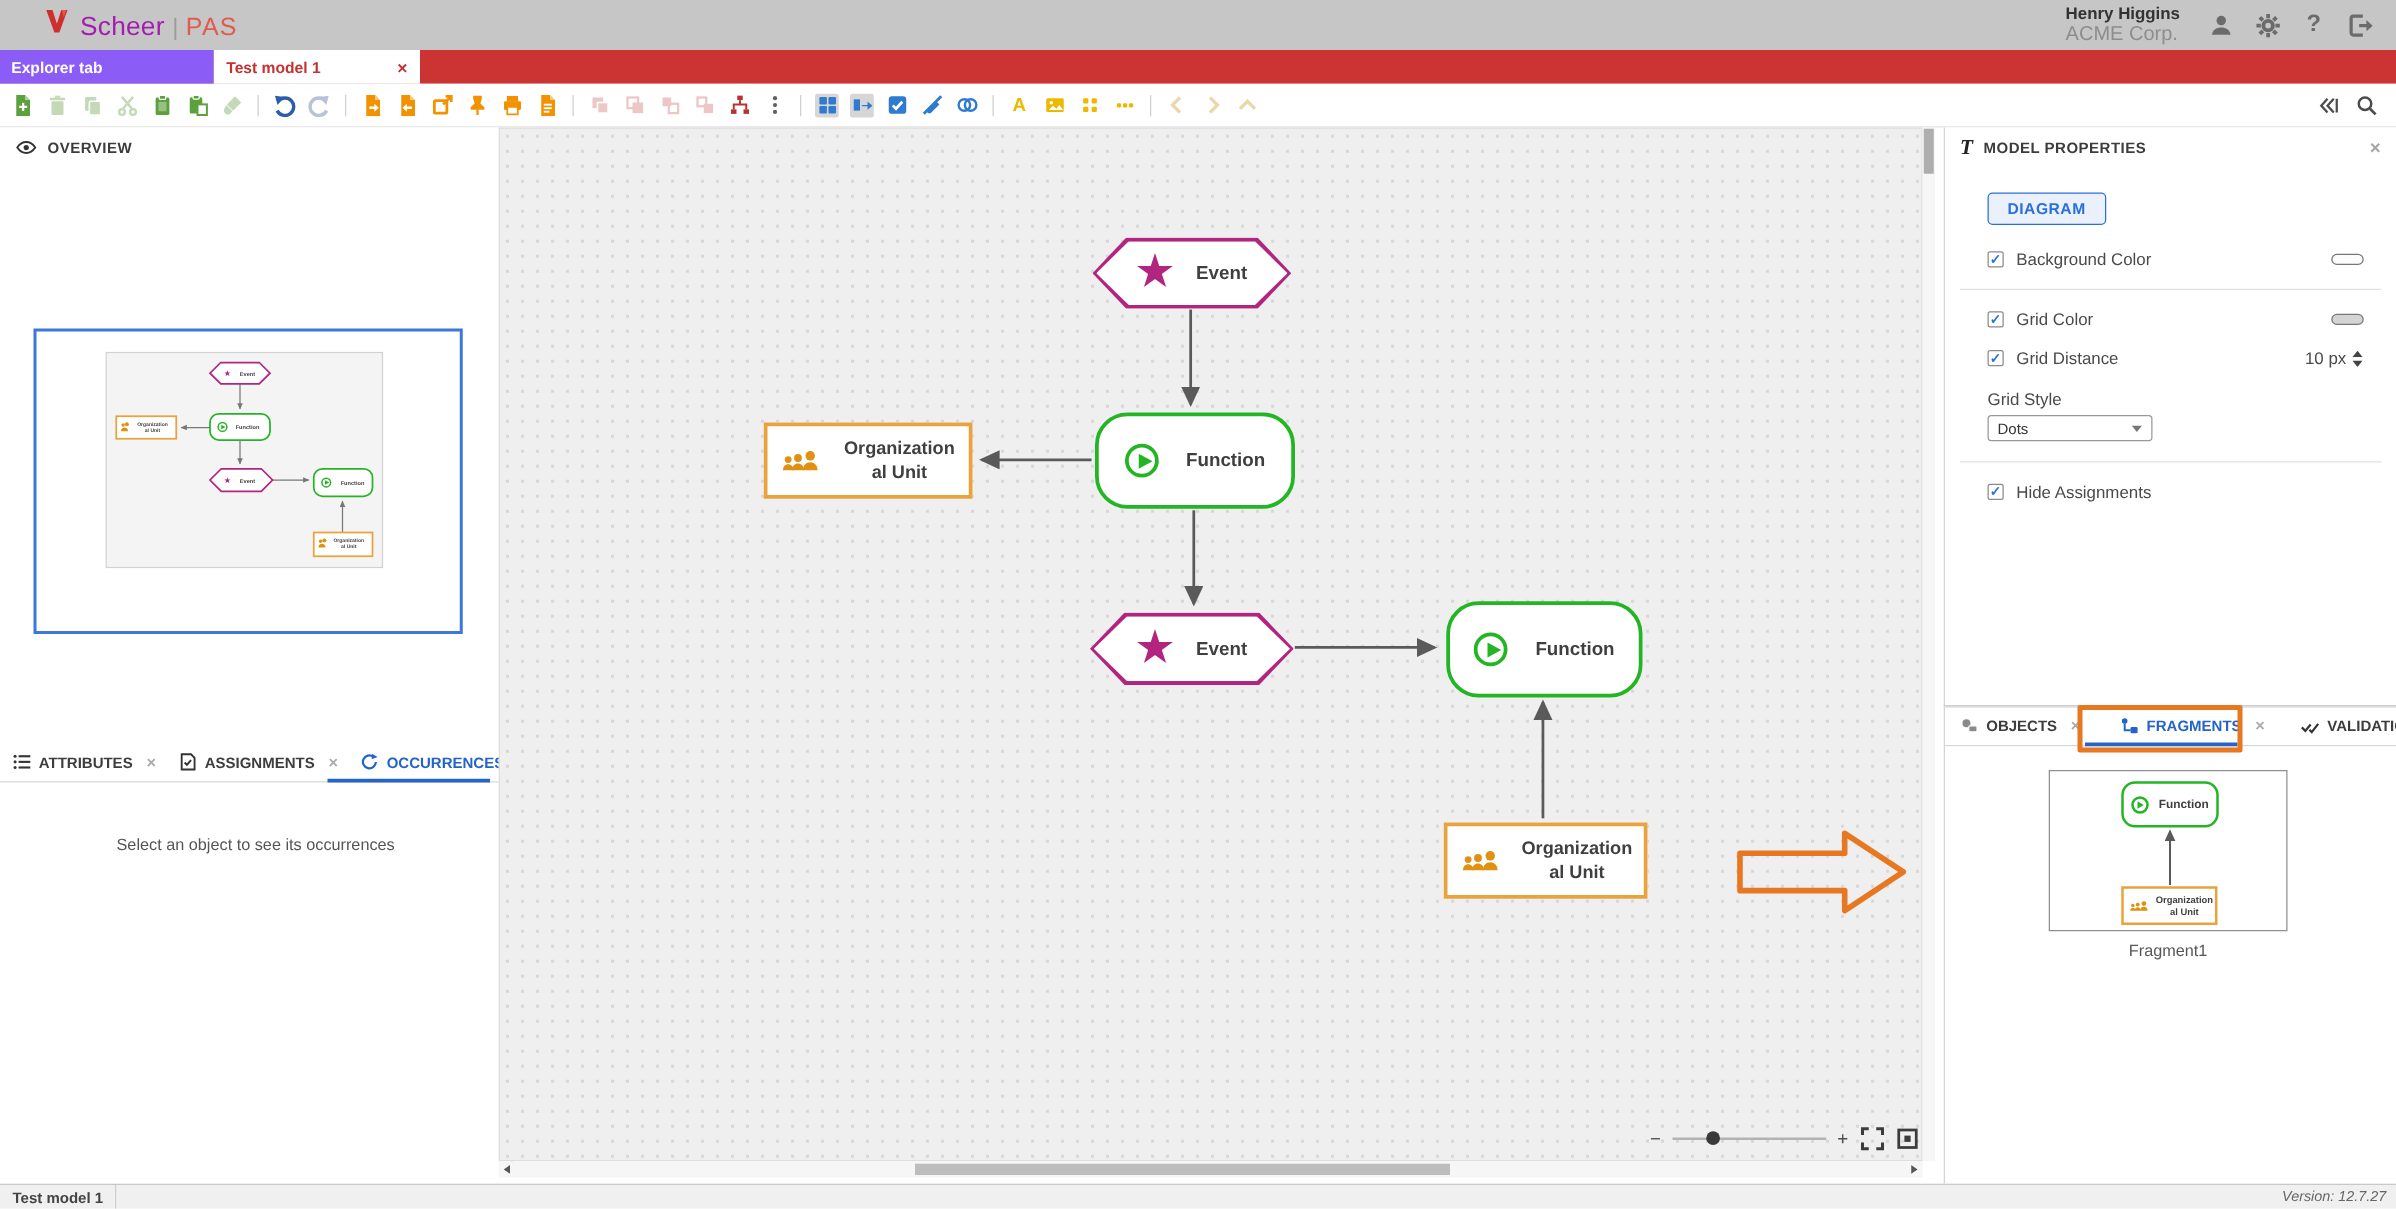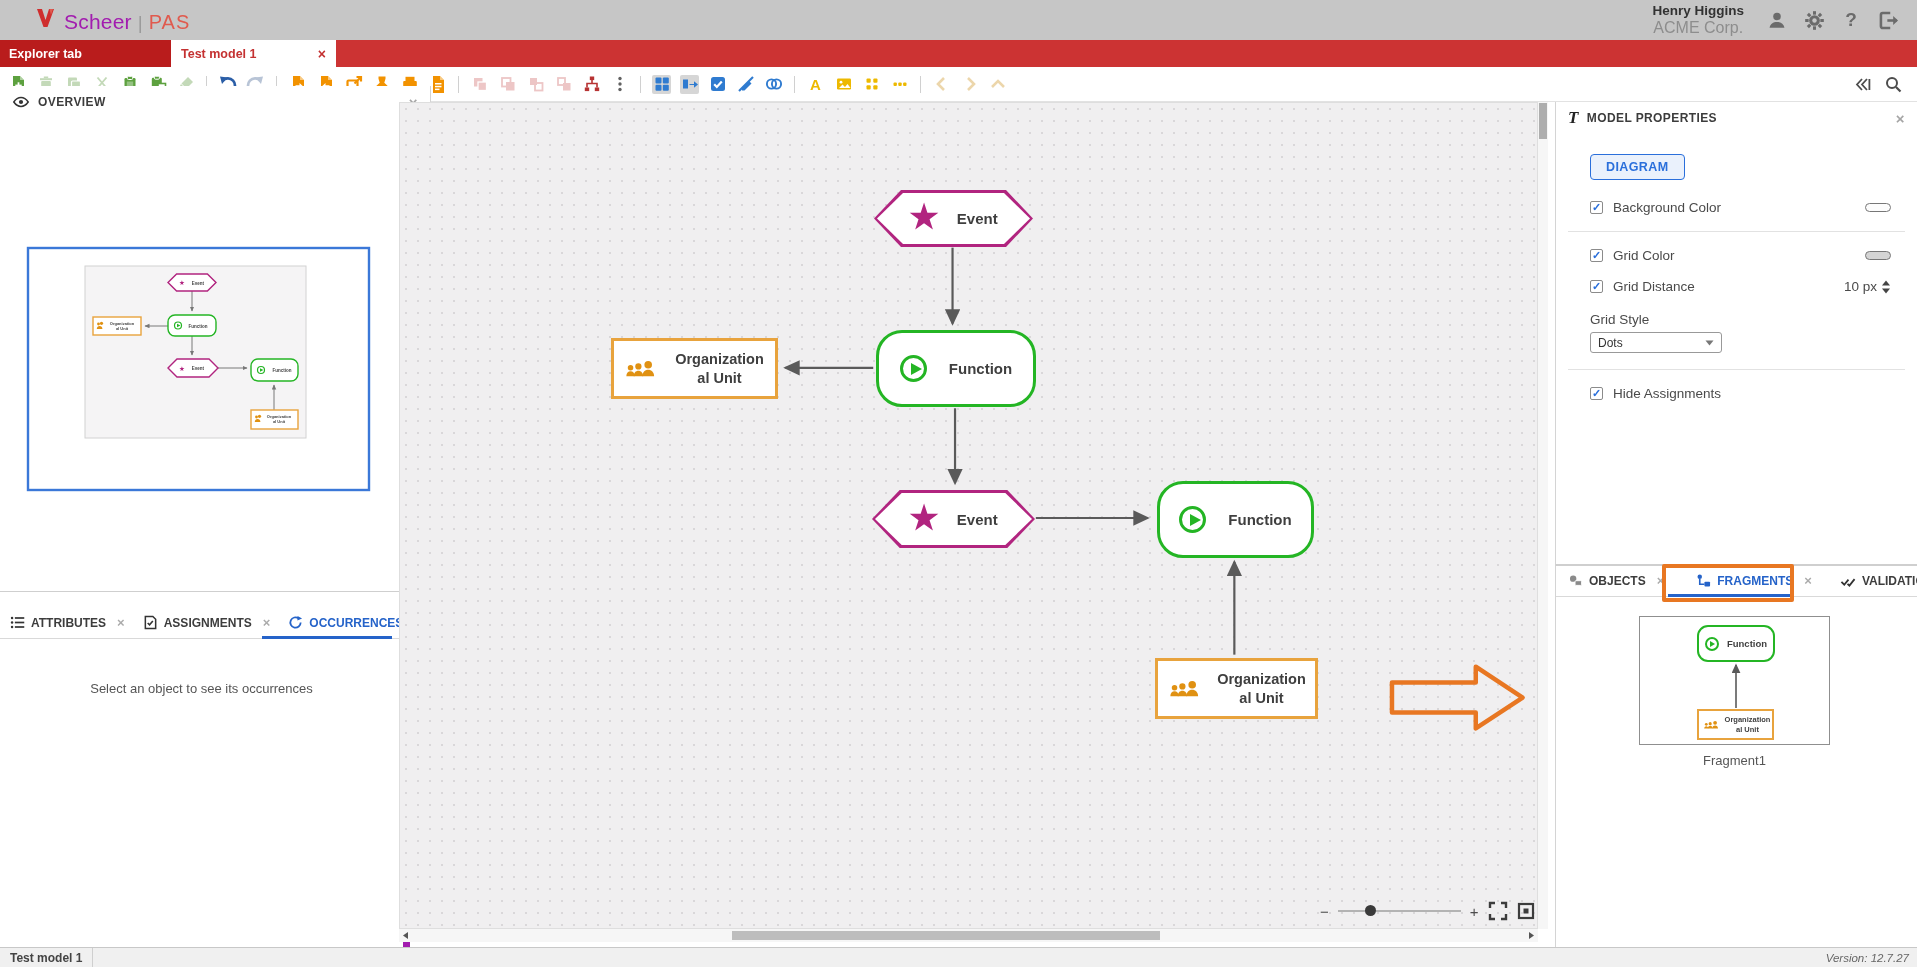--- a/index.html
+++ b/index.html
@@ -6,31 +6,31 @@
   html,body{width:1917px;height:967px;font-family:"Liberation Sans",sans-serif;background:#fff;overflow:hidden}
   #app{position:relative;width:1917px;height:967px;background:#fff}
 
   
   #hdr{position:absolute;left:0;top:0;width:100%;height:40px;background:#c6c6c6;display:flex;align-items:center}
   .logo{display:flex;align-items:baseline;gap:6px;margin-left:36px}
   .logo .brand{font-size:21px;font-weight:normal;color:#a21caf;letter-spacing:.2px}
   .logo .ldiv{font-size:19px;color:#9b9b9b;font-weight:300}
   .logo .prod{font-size:20px;color:#e05a4e;letter-spacing:1px}
   .userbox{margin-left:auto;display:flex;align-items:center;gap:22px;margin-right:18px}
-  .uinfo{text-align:center;line-height:1.1}
+  .uinfo{text-align:left;line-height:1.1}
   .uname{font-size:13.5px;font-weight:bold;color:#323232}
   .uorg{font-size:16px;color:#8d8d8d}
   .hicons{display:flex;align-items:center;gap:15px;color:#6b6b6b}
   .hicon{width:22px;height:22px;display:flex;align-items:center;justify-content:center}
   .help-q{font-size:19px;font-weight:bold;color:#6b6b6b}
 
   
   #tabbar{position:absolute;left:0;top:40px;width:100%;height:27px;background:#cc3333;display:flex}
   .xtab{height:27px;display:flex;align-items:center;font-size:12.5px;font-weight:bold}
-  .xtab.explorer{width:171px;background:#b91c1c;color:#fff;padding-left:9px}
+  .xtab.explorer{width:171px;background:#8b5cf6;color:#fff;padding-left:9px}
   .xtab.model{width:165px;background:#fff;color:#c43131;padding:0 10px;justify-content:space-between}
   .xtab .tclose{color:#c43131;font-size:14px;font-weight:bold;cursor:pointer}
 
   
   #toolbar{position:absolute;left:0;top:67px;width:100%;height:35px;background:#fff;border-bottom:1px solid #e2e2e2;display:flex;align-items:center;padding:0 8px;gap:9px}
   .tbtn{width:19px;height:19px;display:flex;align-items:center;justify-content:center;flex:none}
   .tbtn.active{background:#d6d6d6;border-radius:2px}
   .tsep{width:1px;height:17px;background:#d0d0d0;flex:none;margin:0 2px}
   .tb-right{margin-left:auto;display:flex;gap:12px;margin-right:6px}
   .fontA{font-size:15px;font-weight:bold;color:#edb900;line-height:1}
@@ -38,22 +38,22 @@
   
   .panel{position:absolute;background:#fff}
   .phead{display:flex;align-items:center;gap:8px;height:32px;padding:0 12px;font-size:12px;font-weight:bold;color:#3c3c3c;letter-spacing:.4px}
   .pclose{margin-left:auto;color:#a5a5a5;font-size:15px;cursor:pointer}
   .ptabs{display:flex;align-items:flex-start;height:31px;border-bottom:1px solid #d9d9d9;position:relative}
   .ptab{display:flex;align-items:center;gap:6px;padding:7px 8px 0 10px;font-size:12px;font-weight:bold;color:#3d3d3d;white-space:nowrap}
   .ptab .tx{color:#ababab;font-size:13px;margin-left:5px;font-weight:bold}
   .ptab.on{color:#2563c9}
 
   
-  #overview-panel{left:0;top:86px;width:431px;height:506px;border-right:1px solid #d4d4d4;border-bottom:1px solid #cfcfcf}
-  #lefttabs-panel{left:0;top:608px;width:410px;height:339px;border-right:7px solid #a21caf}
+  #overview-panel{left:0;top:102px;width:431px;height:506px;border-right:1px solid #d4d4d4;border-bottom:1px solid #cfcfcf}
+  #lefttabs-panel{left:0;top:595px;width:410px;height:339px;border-right:1px solid #a21caf}
   .empty-msg{margin-top:42px;text-align:center;font-size:13px;color:#555}
   .ul-blue{position:absolute;left:262px;top:28px;width:130px;height:3px;background:#2563c9}
 
   
   #canvas{position:absolute;left:399px;top:102px;width:1139px;height:827px;background:#f0eff0;
     background-image:radial-gradient(#d9d7d9 1.2px,transparent 1.3px);background-size:12px 12px;overflow:hidden;border:1px solid #dedede}
   .node{position:absolute;background:#fff;display:flex;align-items:center;color:#3f3f3f;font-weight:bold;font-size:15px}
   .hexwrap{position:absolute}
   .hx{position:absolute;inset:0;clip-path:polygon(17% 0%,83% 0%,100% 50%,83% 100%,17% 100%,0% 50%)}
   .hx.bg{background:#b1247f}

